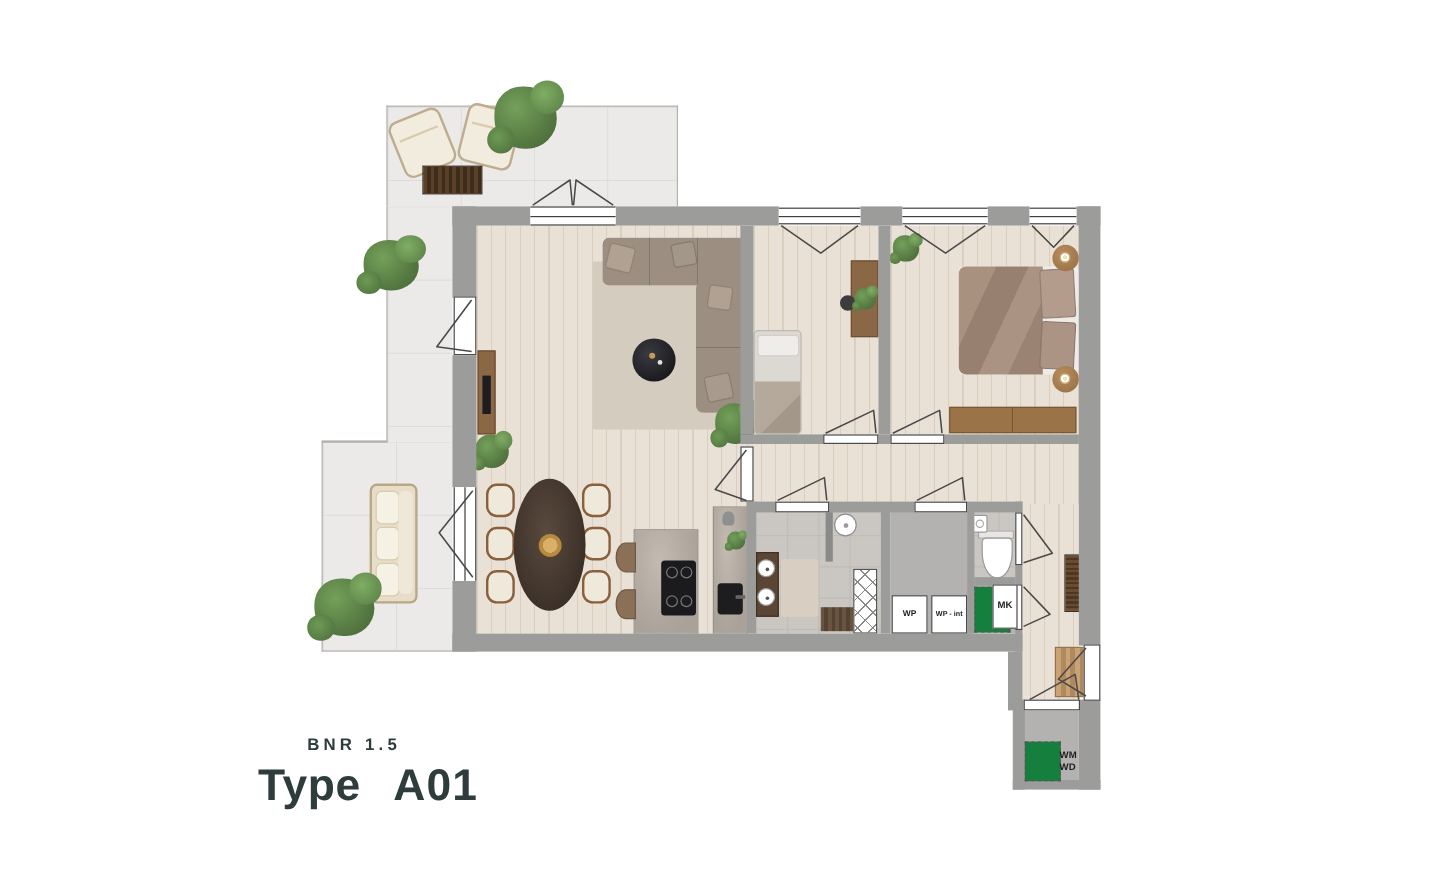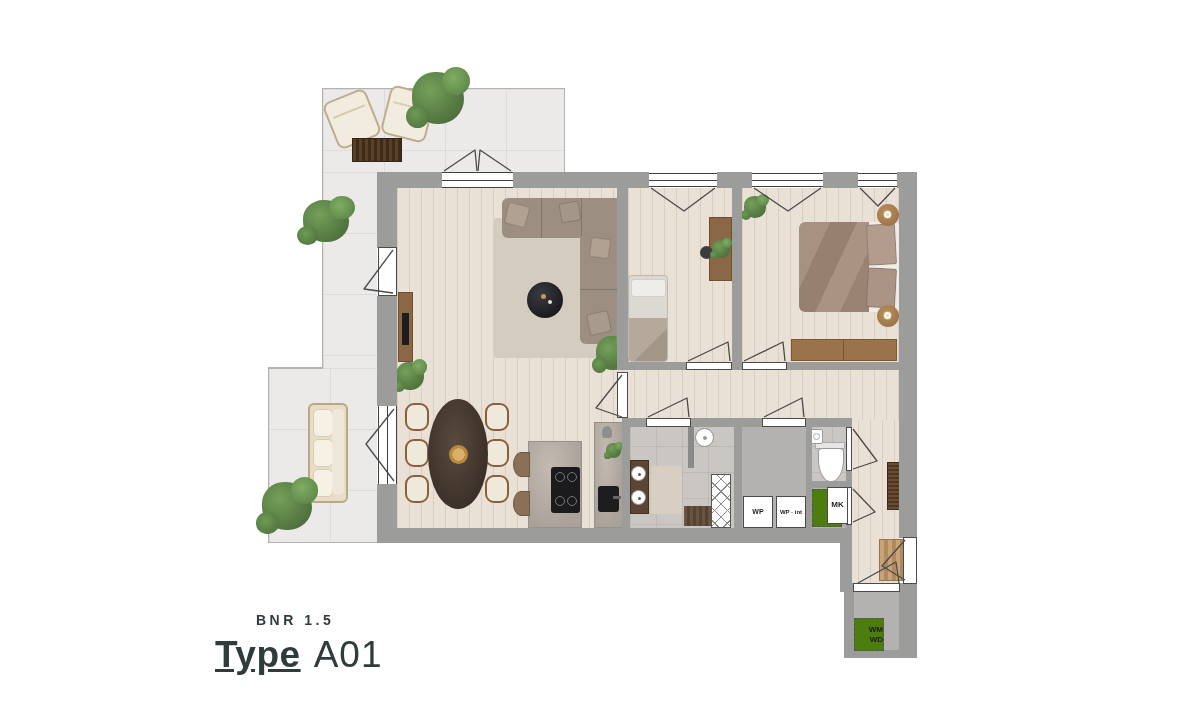--- a/index.html
+++ b/index.html
@@ -23,22 +23,22 @@
   .thr{position:absolute;background:#fff;border:1px solid #4a4a4a;box-sizing:border-box;}
   .win{position:absolute;background:#fff;border-top:1.5px solid #3f3f3f;border-bottom:1.5px solid #3f3f3f;
        box-sizing:border-box;background-image:linear-gradient(#3f3f3f,#3f3f3f);
        background-size:100% 1px;background-position:center;background-repeat:no-repeat;}
   .winv{position:absolute;background:#fff;border-left:1.5px solid #3f3f3f;border-right:1.5px solid #3f3f3f;
        box-sizing:border-box;background-image:linear-gradient(90deg,#3f3f3f,#3f3f3f);
        background-size:1px 100%;background-position:center;background-repeat:no-repeat;}
   .whitebox{position:absolute;background:#fff;border:1.5px solid #4a4a4a;box-sizing:border-box;
        display:flex;align-items:center;justify-content:center;text-align:center;
        font:700 7px/1.1 "Liberation Sans",sans-serif;color:#1d1d1d;}
-  .dashedbox{position:absolute;background:#4d7c0f;border:1.6px dashed #555;box-sizing:border-box;
-       display:flex;flex-direction:column;align-items:flex-end;justify-content:center;text-align:center;
+  .dashedbox{position:absolute;background:#15803d;border:1.6px dashed #555;box-sizing:border-box;
+       display:flex;flex-direction:column;align-items:flex-start;justify-content:center;text-align:center;
        font:700 8px/1.15 "Liberation Sans",sans-serif;color:#1d1d1d;padding-left:28px;}
   .plant{position:absolute;border-radius:46% 54% 50% 50%;
        background:radial-gradient(circle at 35% 35%, #74a05a, #567a42 60%, #46633a);}
   .plant::before,.plant::after{content:"";position:absolute;border-radius:50%;}
   .plant::before{width:55%;height:55%;right:-12%;top:-10%;
        background:radial-gradient(circle at 40% 40%, #7fae63, #577b44);}
   .plant::after{width:45%;height:45%;left:-12%;bottom:-8%;
        background:radial-gradient(circle at 40% 40%, #6d9a54, #4c6c3c);}
   .pil{position:absolute;background:#b1a193;border:1px solid rgba(0,0,0,.18);border-radius:3px;box-sizing:border-box;}
   .slatsH{background:repeating-linear-gradient(0deg,#6b4c32 0 2px,#4e3722 2px 4px);}
@@ -57,22 +57,22 @@
   .lounge::after{content:"";position:absolute;left:4px;right:4px;top:14px;height:0;border-top:2px solid #d8cbae;}
   .radX{position:absolute;border:1px solid #555;box-sizing:border-box;
        background:repeating-linear-gradient(45deg,transparent 0 4px,#8a8a8a 4px 5px,transparent 5px 9px),
                   repeating-linear-gradient(-45deg,transparent 0 4px,#8a8a8a 4px 5px,transparent 5px 9px),#fff;}
   .sink{position:absolute;border-radius:50%;background:#fff;border:1.5px solid #9a9a98;box-sizing:border-box;}
   .sink::after{content:"";position:absolute;left:45%;top:45%;width:3px;height:3px;border-radius:50%;background:#555;}
   svg.overlay{position:absolute;left:0;top:0;}
   .titlebnr{position:absolute;left:256px;top:612px;font:700 14px "Liberation Sans",sans-serif;
        letter-spacing:3.5px;color:#2e3c3c;}
   .titletype{position:absolute;left:215px;top:633px;color:#2e3c3c;font-size:37px;line-height:1.2;}
-  .titletype .t{font-weight:800;letter-spacing:.5px;text-decoration:underline;}
-  .titletype .c{font-weight:400;margin-left:13px;letter-spacing:1px;}
+  .titletype .t{font-weight:800;letter-spacing:.5px;}
+  .titletype .c{font-weight:700;margin-left:27px;letter-spacing:1px;}
 </style>
 </head>
 <body>
 
 <div id="plan">
 
   <div class="tile" style="left:322px;top:88px;width:243px;height:84px;border:1.5px solid #b3b2b0;border-bottom:none;box-sizing:border-box;"></div>
   <div class="tile" style="left:322px;top:172px;width:55px;height:196px;border-left:1.5px solid #b3b2b0;box-sizing:border-box;"></div>
   <div class="tile" style="left:268px;top:368px;width:109px;height:175px;border-left:1.5px solid #b3b2b0;border-bottom:1.5px solid #b3b2b0;box-sizing:border-box;"></div>
   <div class="edge" style="left:268px;top:367px;width:55px;height:1.5px;"></div>

